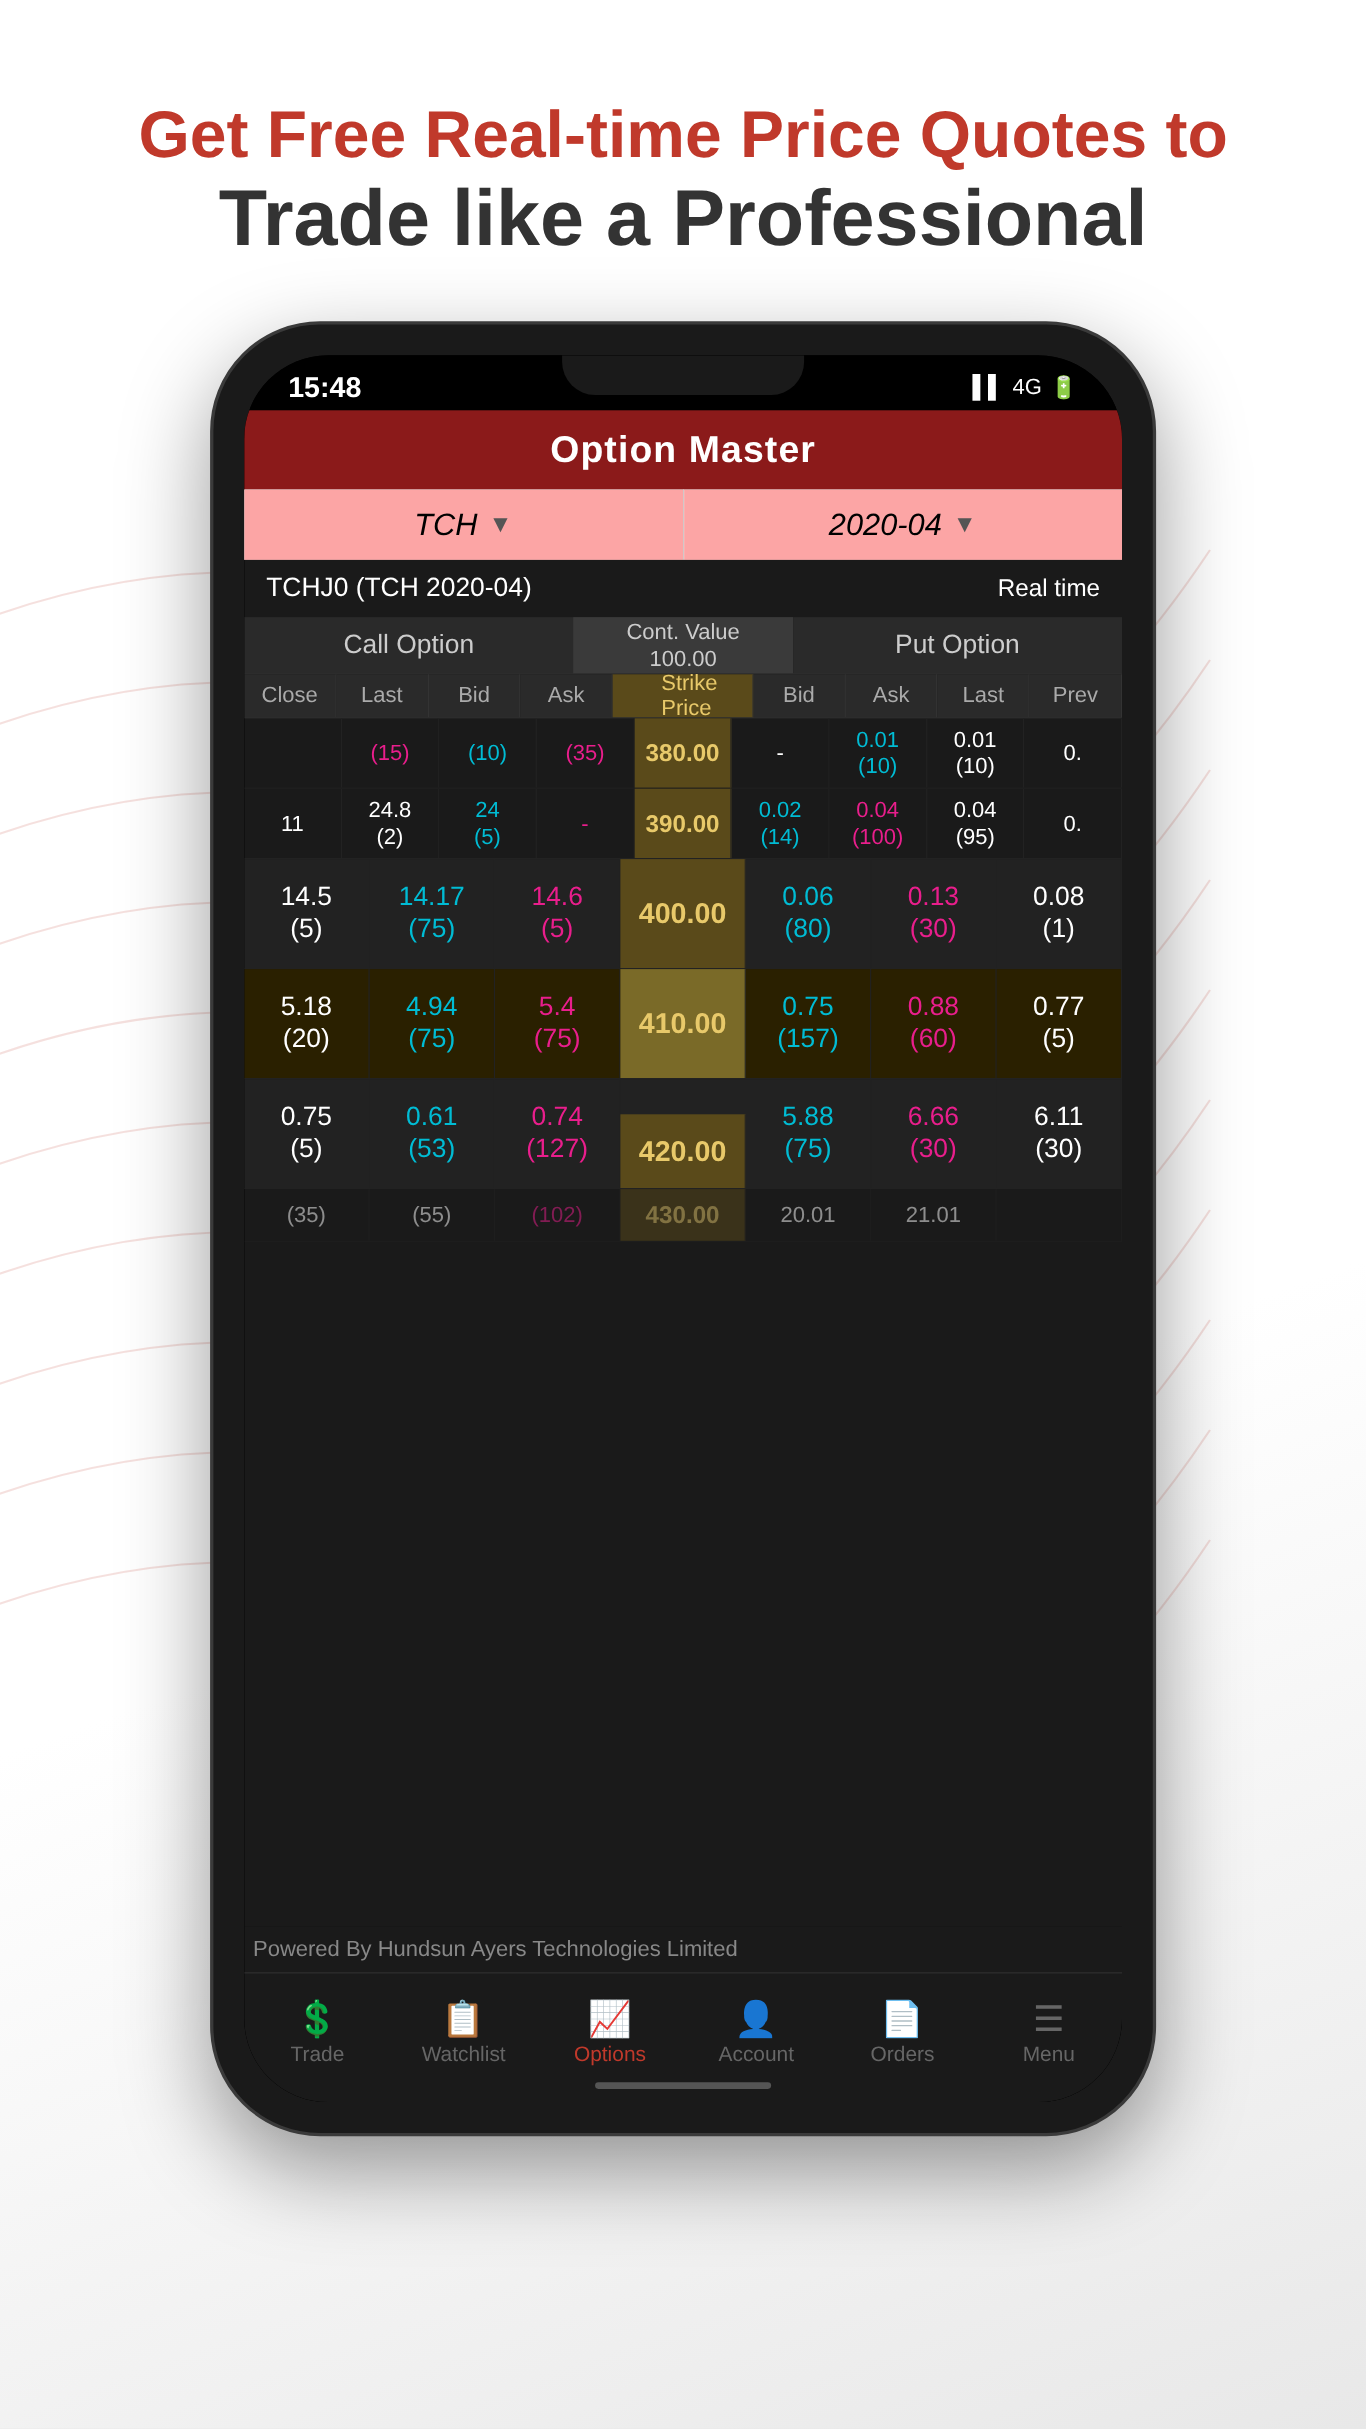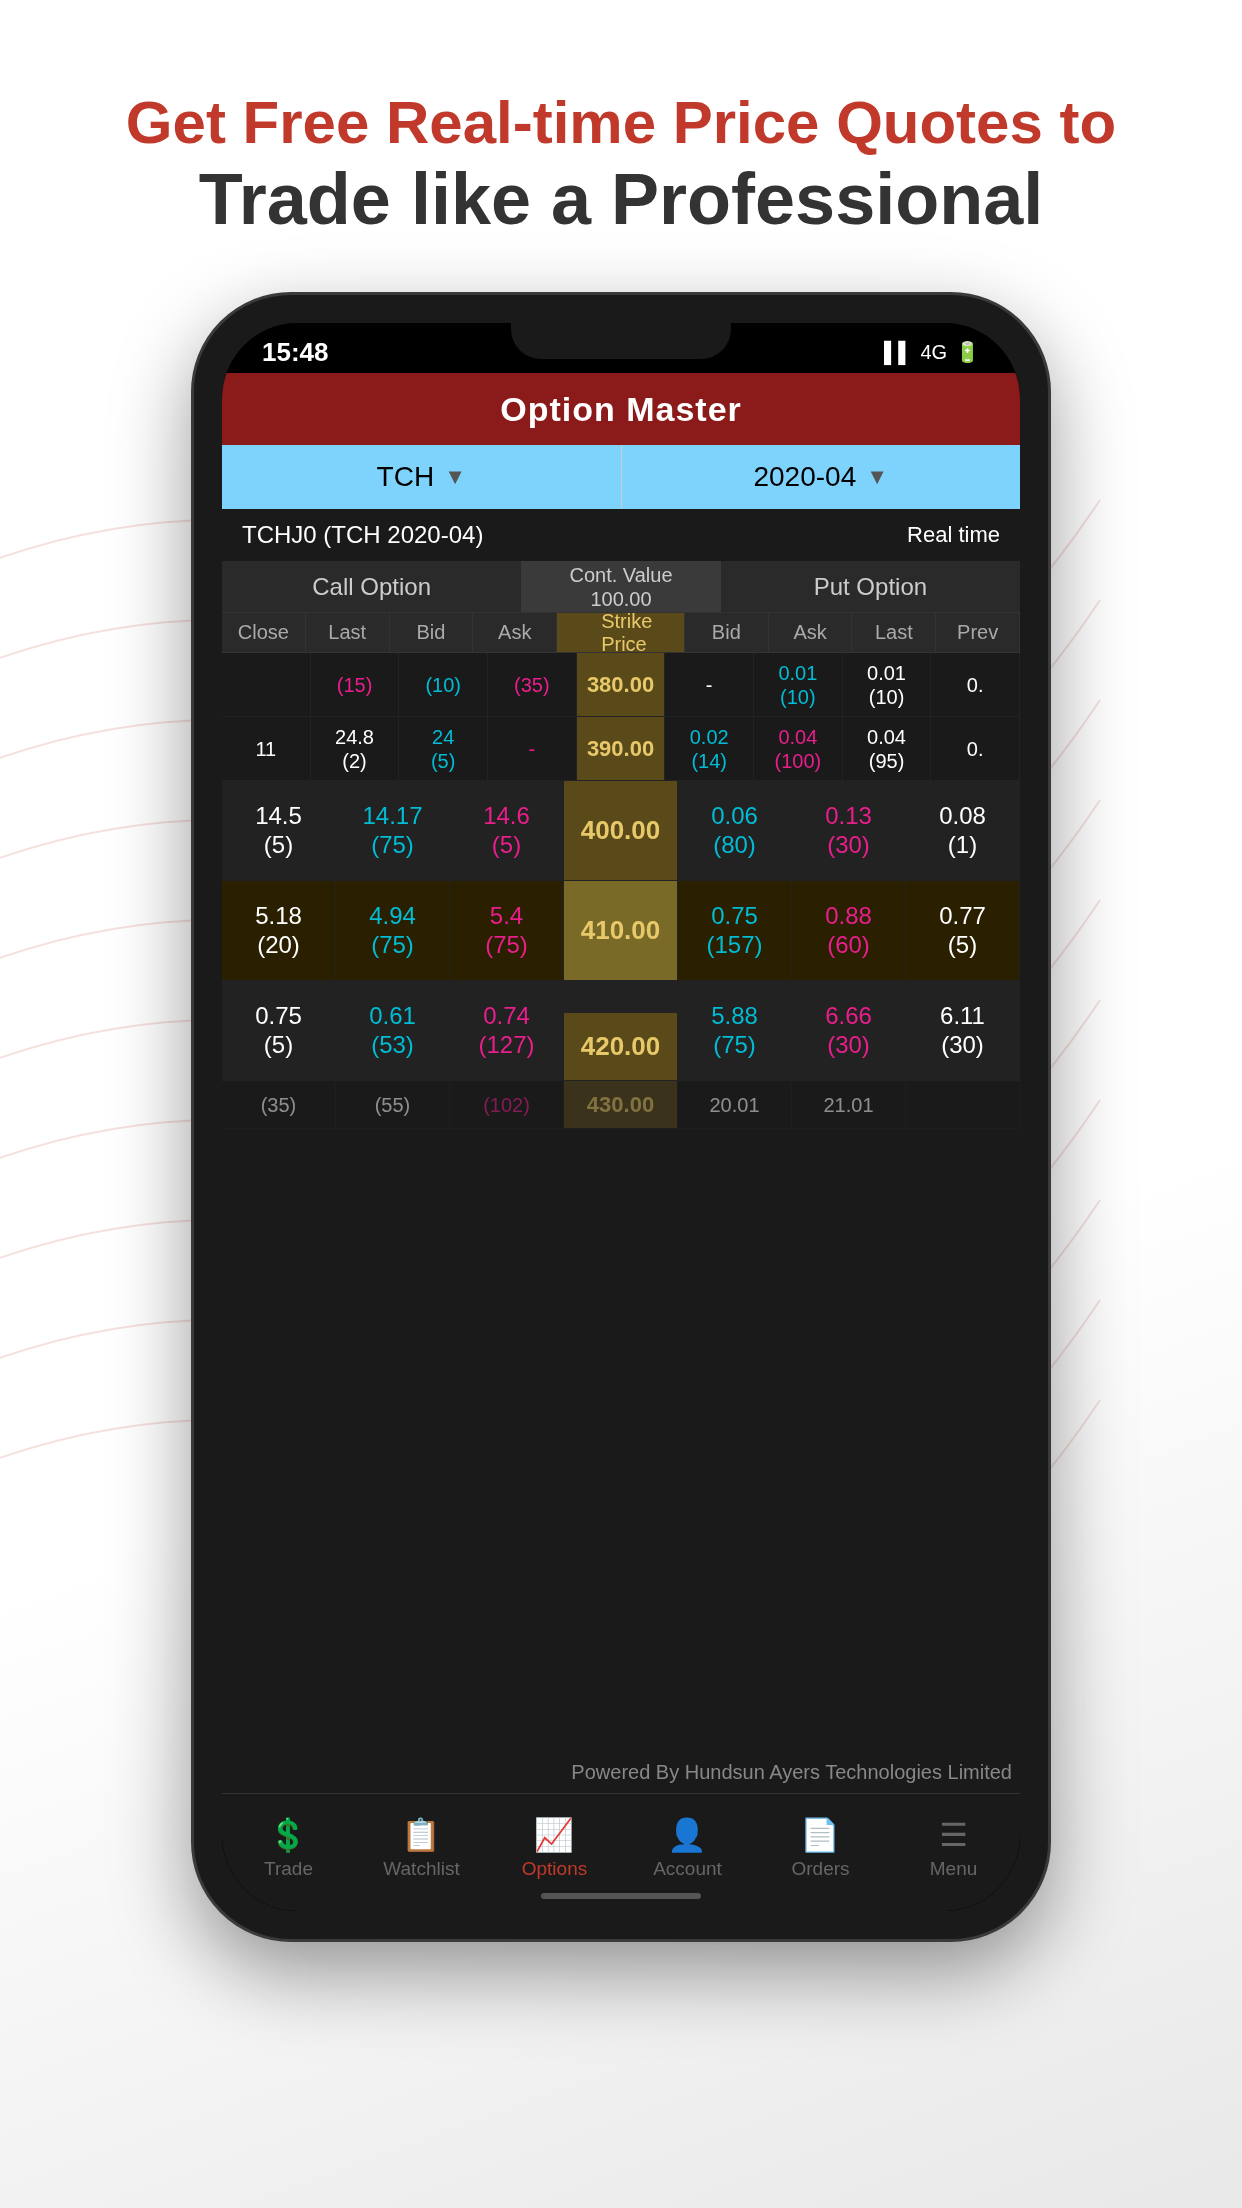--- a/index.html
+++ b/index.html
@@ -132,21 +132,22 @@
     .dropdown-btn {
       flex: 1;
       display: flex;
       align-items: center;
       justify-content: center;
       gap: 10px;
       font-size: 28px;
       font-weight: 500;
       color: #000;
       border-right: 1px solid #ccc;
-      background: #7dd3fc;
+      background: #fca5a5;
+      font-style: italic;
     }
     .dropdown-btn:last-child { border-right: none; }
     .dropdown-arrow {
       font-size: 22px;
       color: #555;
     }
     
     .ticker-row {
       background: #1a1a1a;
       display: flex;
@@ -258,21 +259,21 @@
     
     .powered-by {
       background: #1a1a1a;
       text-align: center;
       color: #888;
       font-size: 20px;
       padding: 8px;
       height: 42px;
       display: flex;
       align-items: center;
-      justify-content: flex-end;
+      justify-content: flex-start;
     }
     
     .bottom-nav {
       background: #1a1a1a;
       display: flex;
       height: 118px;
       border-top: 1px solid #333;
       padding-bottom: 10px;
     }
     .nav-item {

